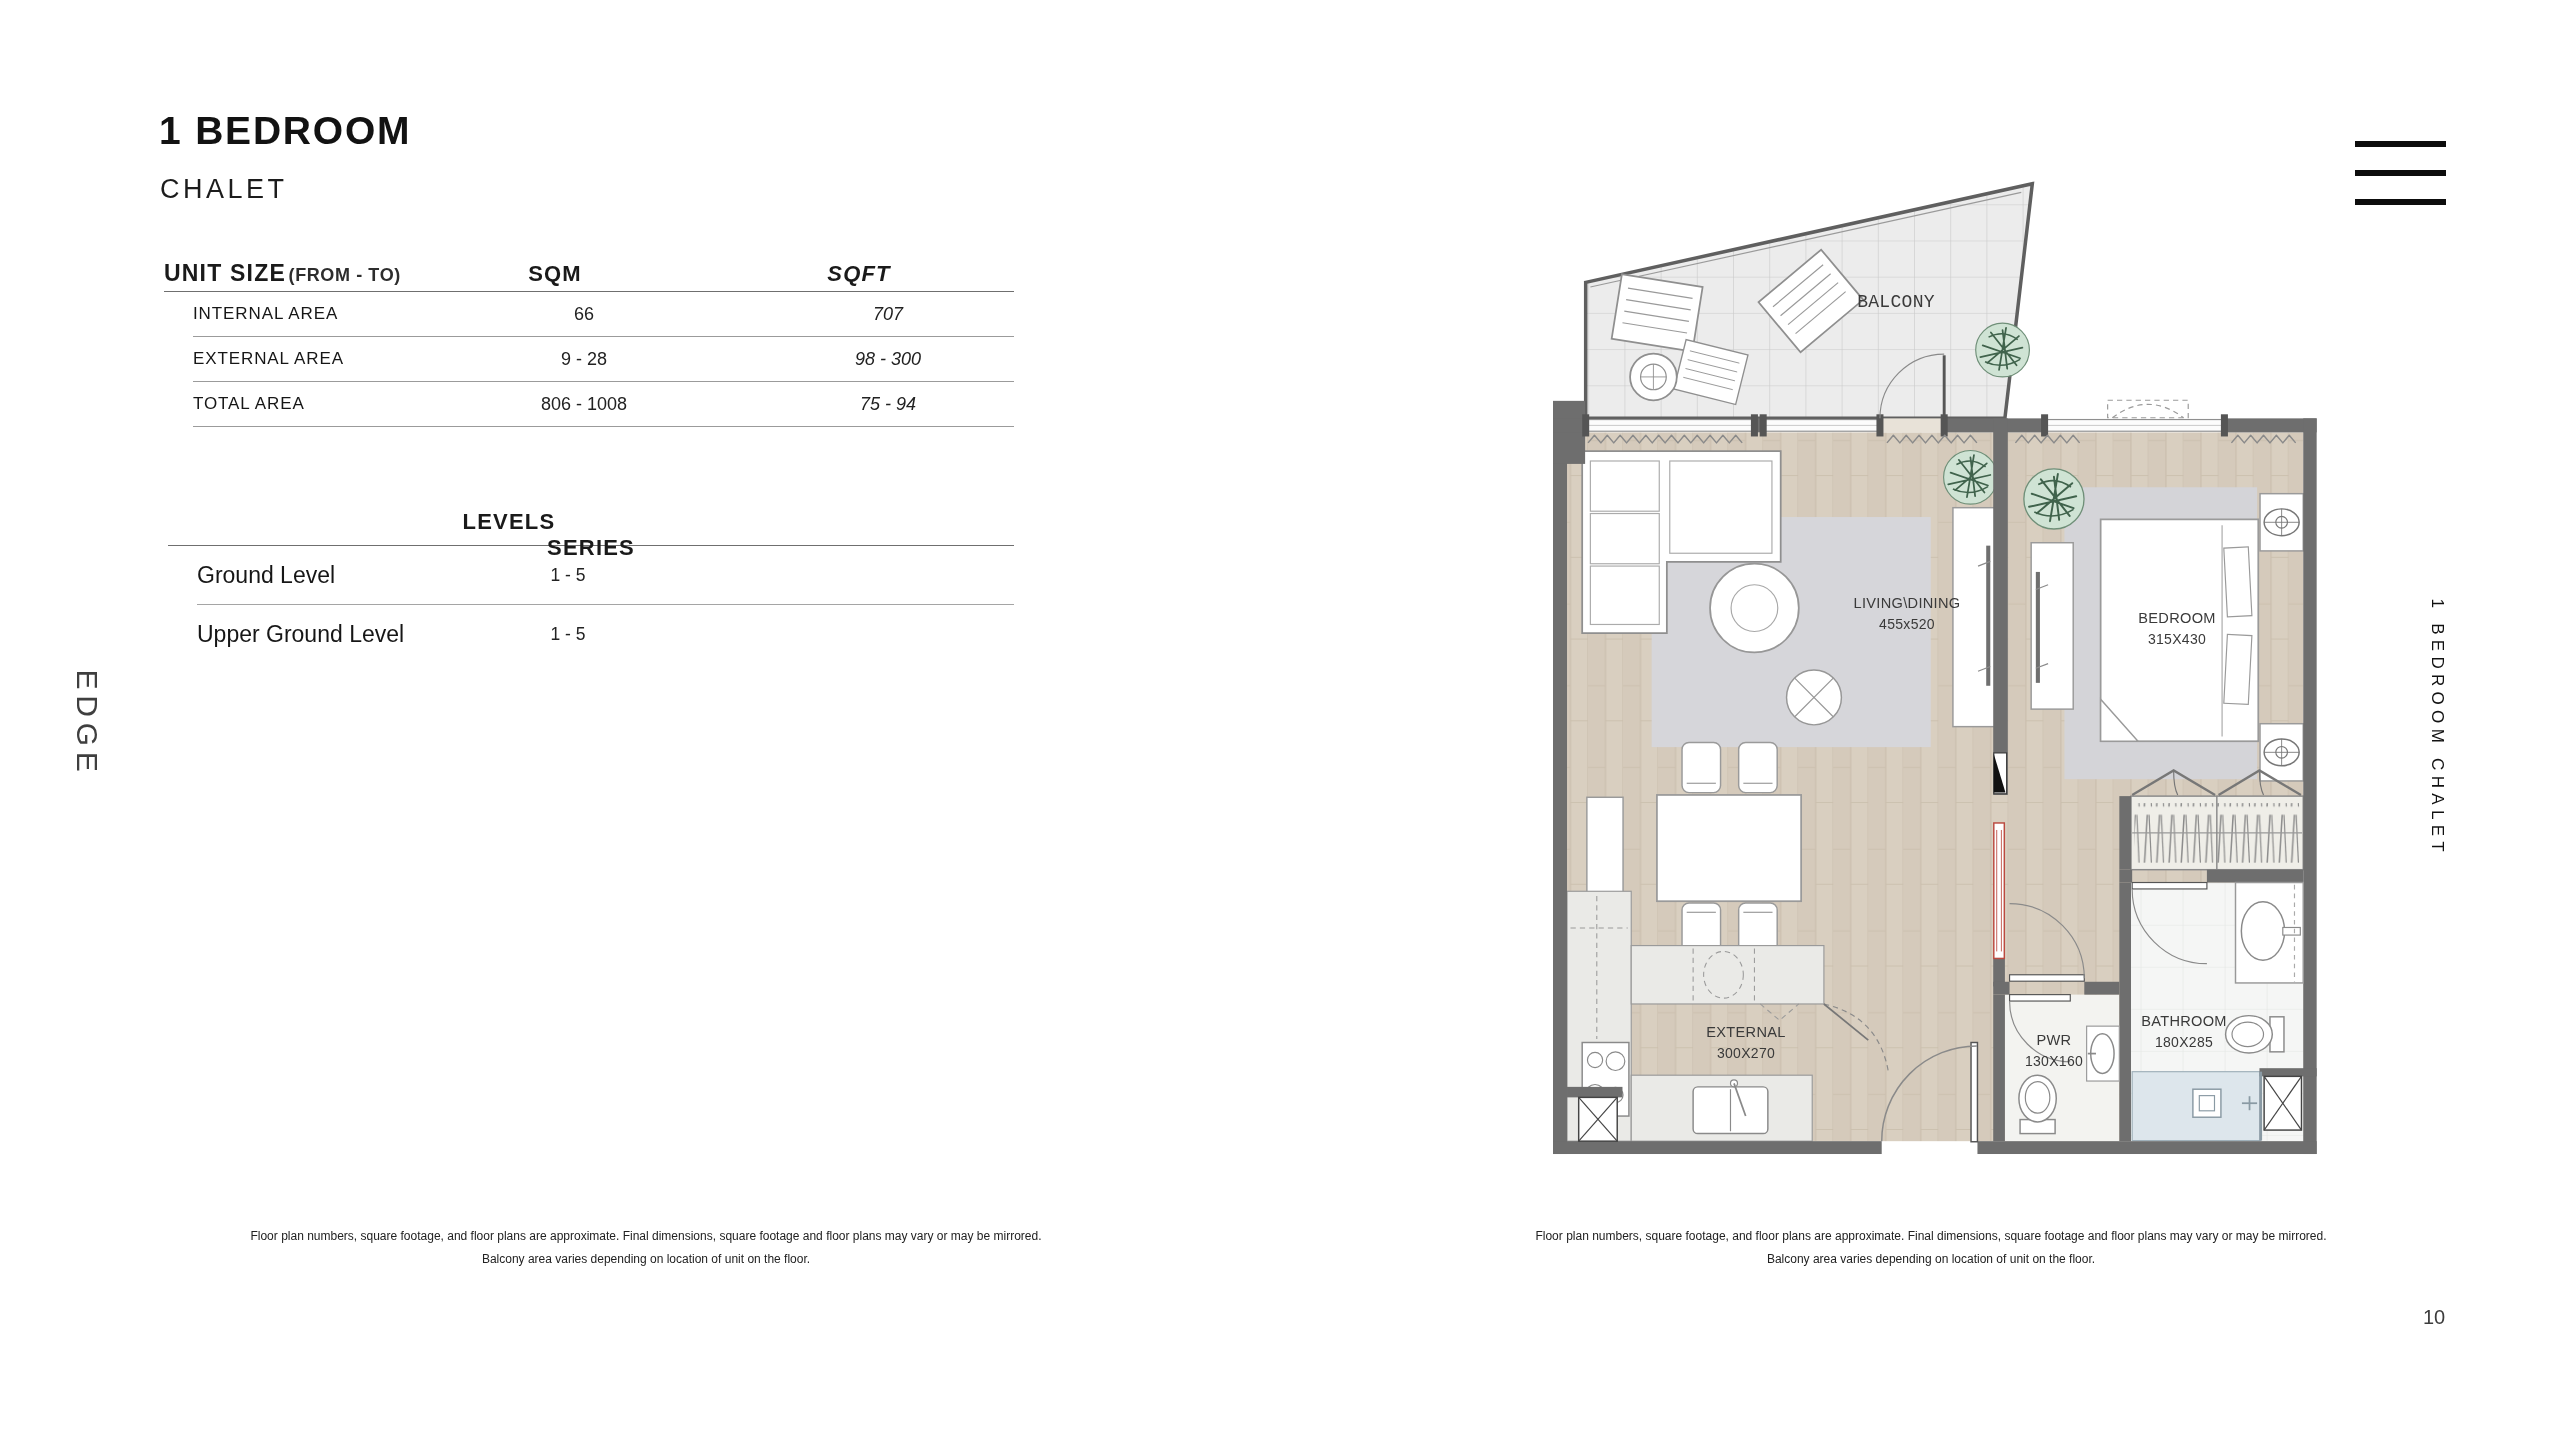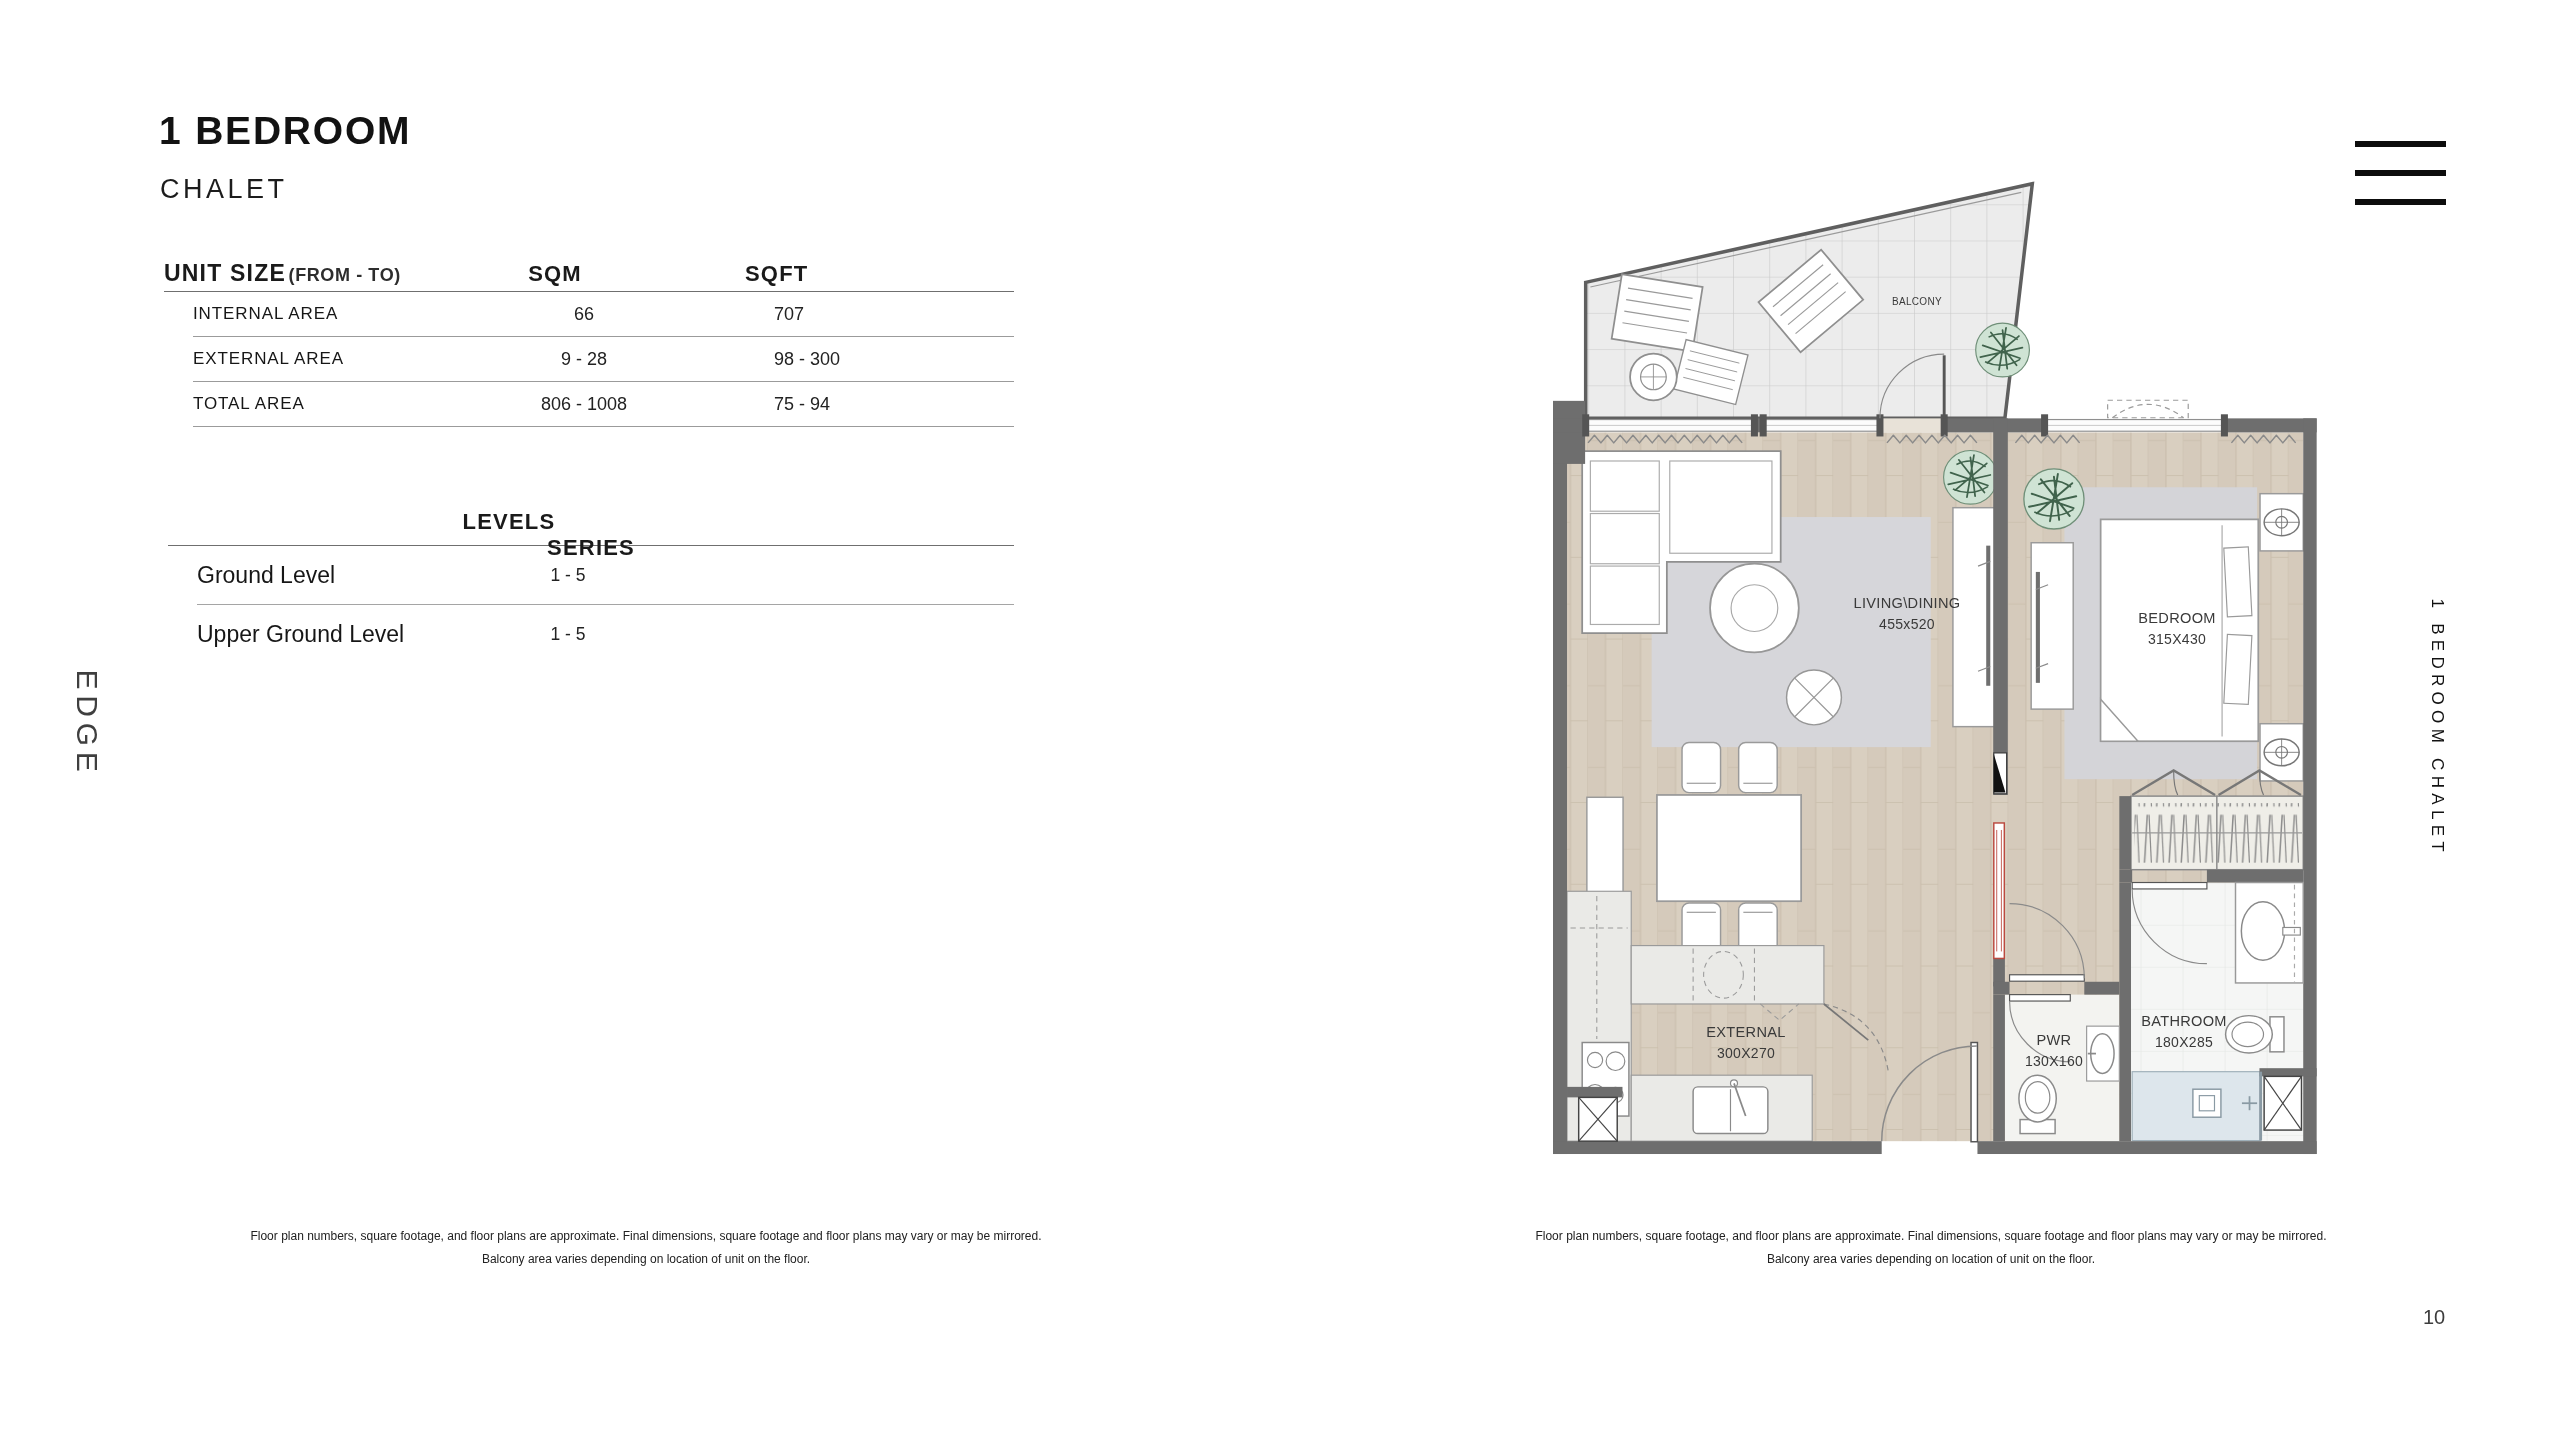--- a/index.html
+++ b/index.html
@@ -15,21 +15,21 @@
   .menu{left:2355px;top:141px;width:91px;height:65px;cursor:pointer;}
   .menu .bar{position:absolute;left:0;width:91px;height:6.4px;background:#0d0d0d;}
   .menu .b1{top:0;} .menu .b2{top:29px;} .menu .b3{top:58px;}
 
   
   .unit-table{left:164px;top:256px;width:850px;}
   .trow{display:flex;align-items:center;margin-left:29px;}
   .c-label{width:277px;}
   .c-sqm{width:228px;text-align:center;}
   .c-gap{width:76px;}
-  .c-sqft{width:228px;}
+  .c-sqft{width:228px;text-align:center;font-style:italic;}
   .ut-header{height:35px;border-bottom:1.8px solid #6f6f6f;display:flex;align-items:center;}
   .ut-title{font-size:23px;font-weight:bold;letter-spacing:1.2px;}
   .ut-note{font-size:18px;font-weight:700;letter-spacing:0.6px;color:#2d2d2d;}
   .col-h{font-size:22px;font-weight:bold;letter-spacing:1.2px;}
   .ut-row{height:44px;border-bottom:1.2px solid #9b9b9b;}
   .row-label{font-size:17px;letter-spacing:0.9px;color:#161616;}
   .row-val{font-size:18px;color:#222;}
 
   
   .levels-table{left:168px;top:509px;width:846px;}
@@ -396,21 +396,21 @@
       </g>
 
       <g fill="none" stroke="#8a8a8a" stroke-width="2.5" stroke-linejoin="round">
         <path d="M60 469 l11 -13 l11 13 l11 -13 l11 13 l11 -13 l11 13 l11 -13 l11 13 l11 -13 l11 13 l11 -13 l11 13 l11 -13 l11 13 l11 -13 l11 13 l11 -13 l11 13 l11 -13 l11 13 l11 -13 l11 13 l11 -13 l11 13"></path>
         <path d="M572 469 l11 -13 l11 13 l11 -13 l11 13 l11 -13 l11 13 l11 -13 l11 13 l11 -13 l11 13 l11 -13 l11 13 l11 -13 l11 13"></path>
         <path d="M792 469 l11 -13 l11 13 l11 -13 l11 13 l11 -13 l11 13 l11 -13 l11 13 l11 -13 l11 13"></path>
         <path d="M1162 469 l11 -13 l11 13 l11 -13 l11 13 l11 -13 l11 13 l11 -13 l11 13 l11 -13 l11 13"></path>
       </g>
     </svg>
 
-    <div class="room-label" style="left:364px;top:133px;font-size:10px;">
+    <div class="room-label" style="left:343px;top:133px;font-size:18px;font-family:Liberation Mono, monospace;">
       <div>BALCONY</div>
     </div>
     <div class="room-label" style="left:354px;top:445px;">
       <div>LIVING\DINING</div>
       <div class="dims">455x520</div>
     </div>
     <div class="room-label" style="left:624px;top:460px;">
       <div>BEDROOM</div>
       <div class="dims">315X430</div>
     </div>

